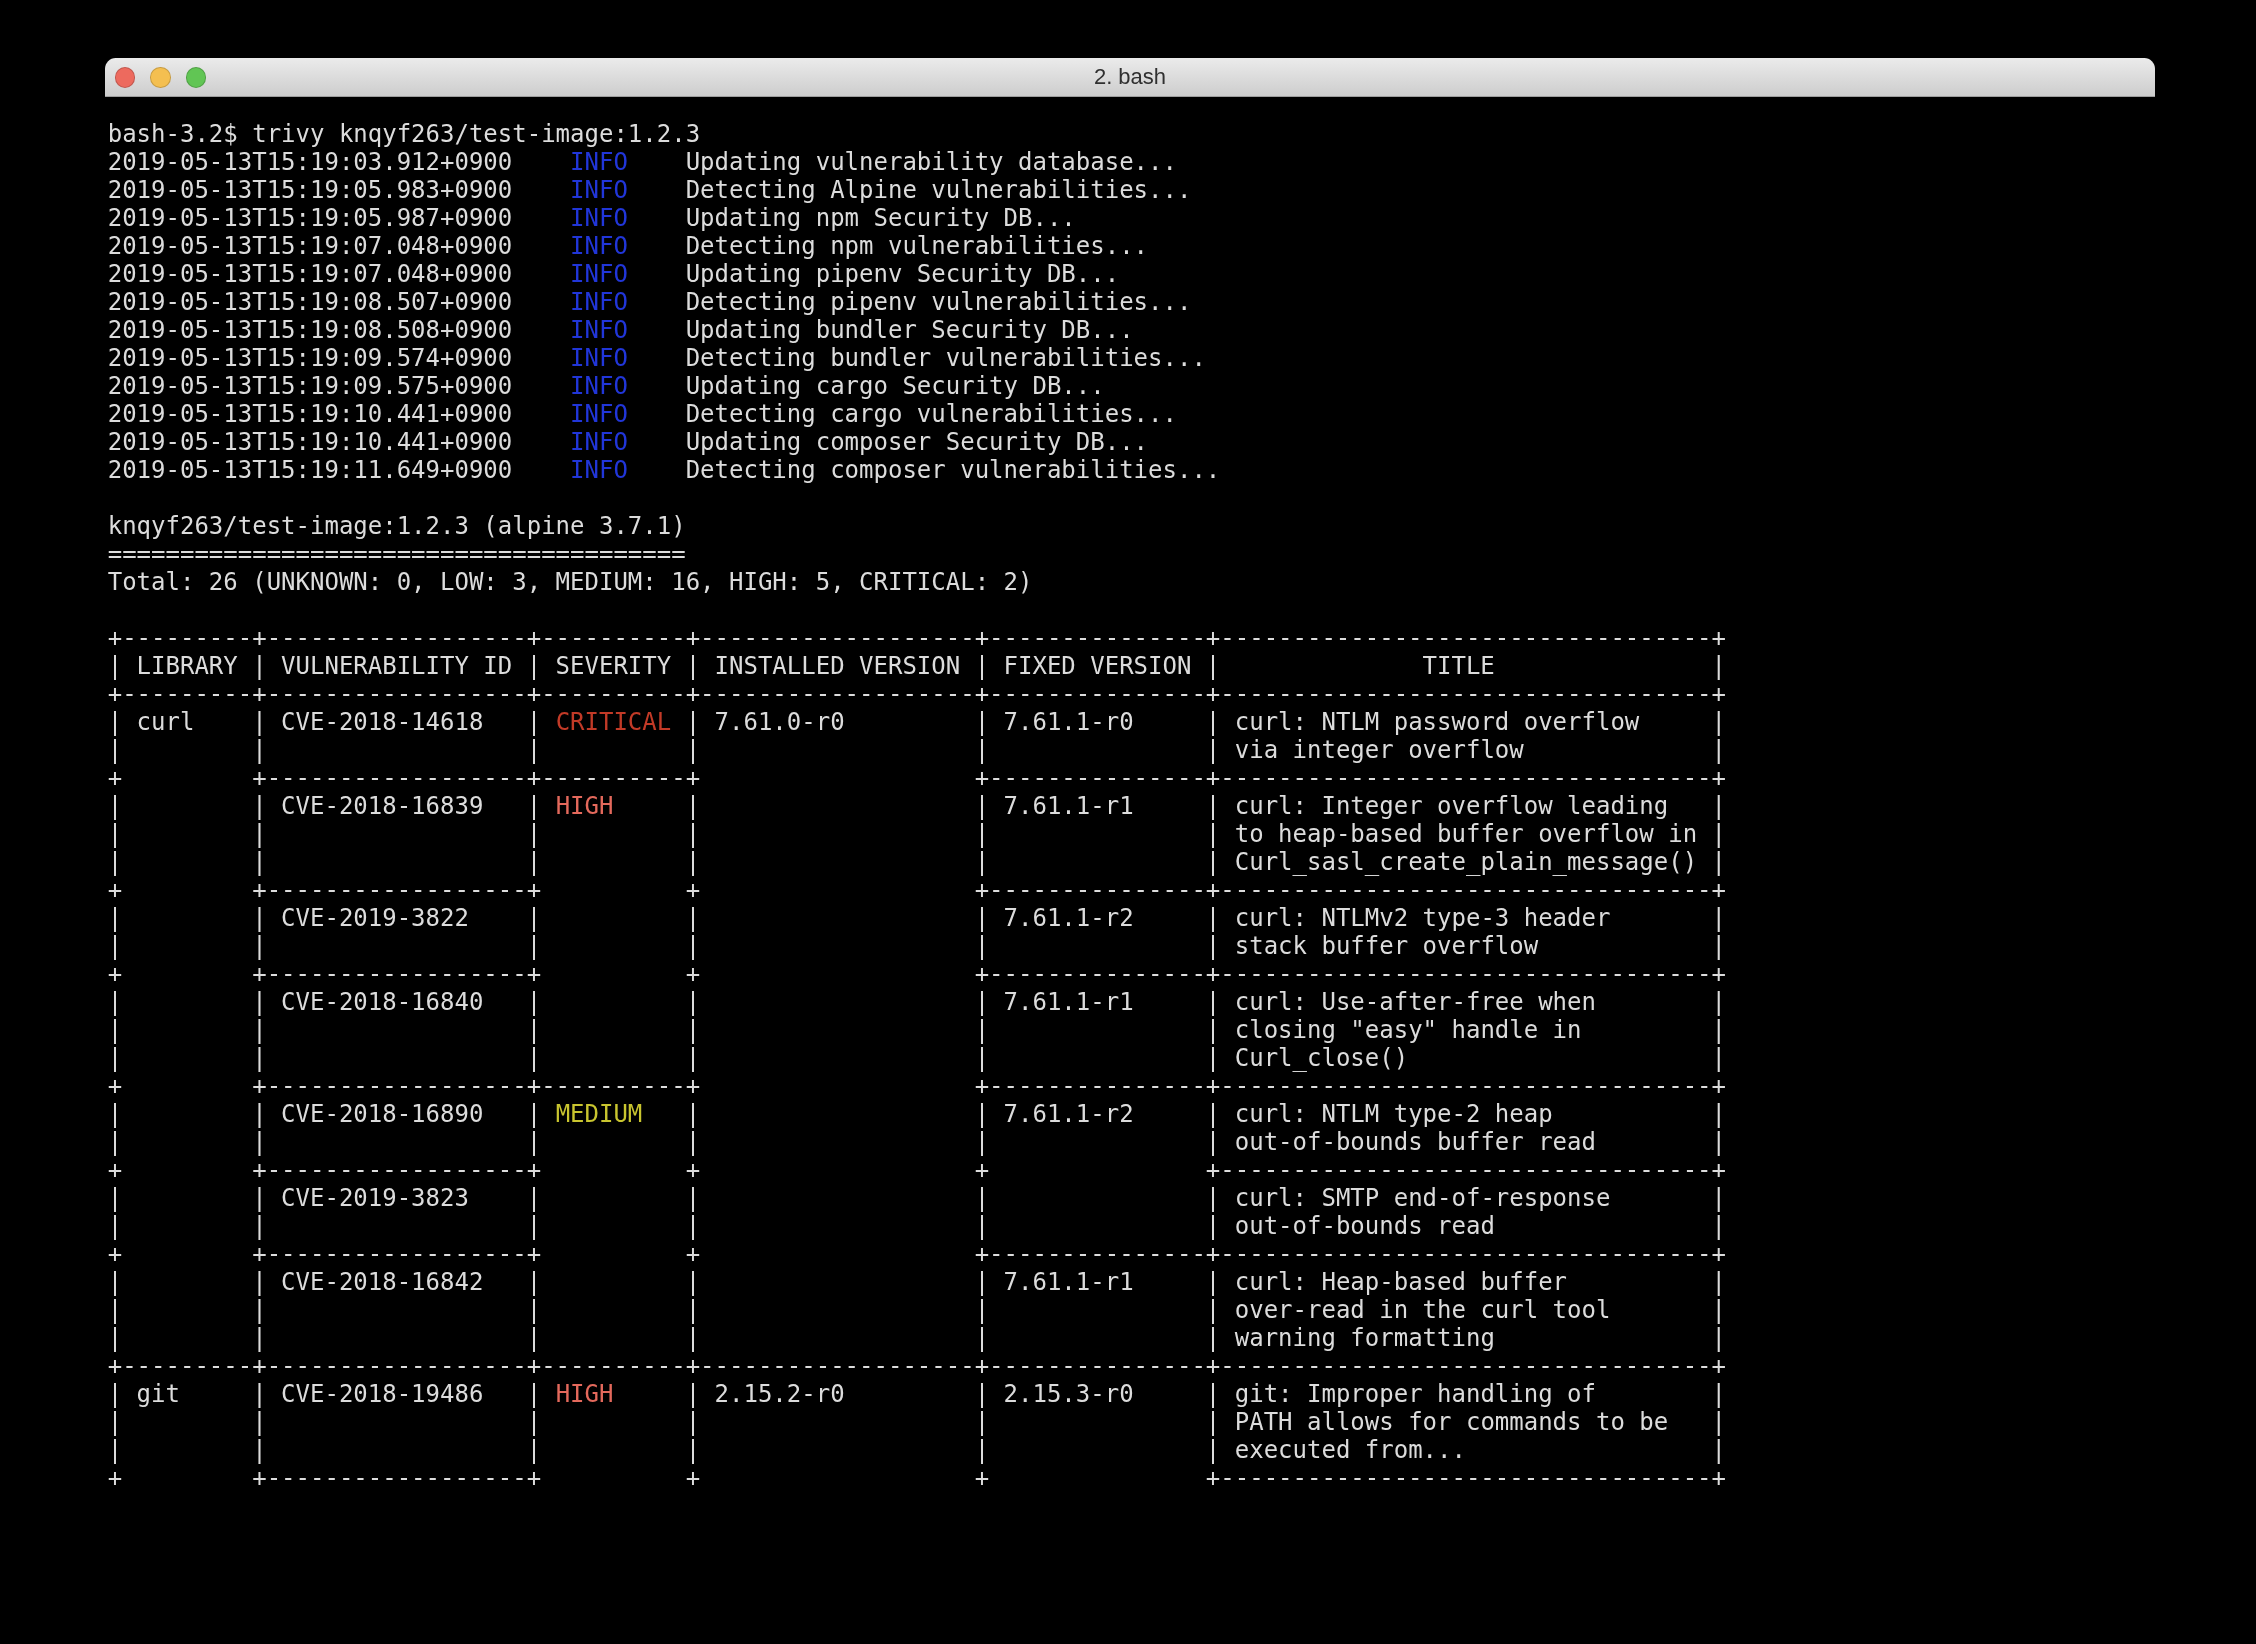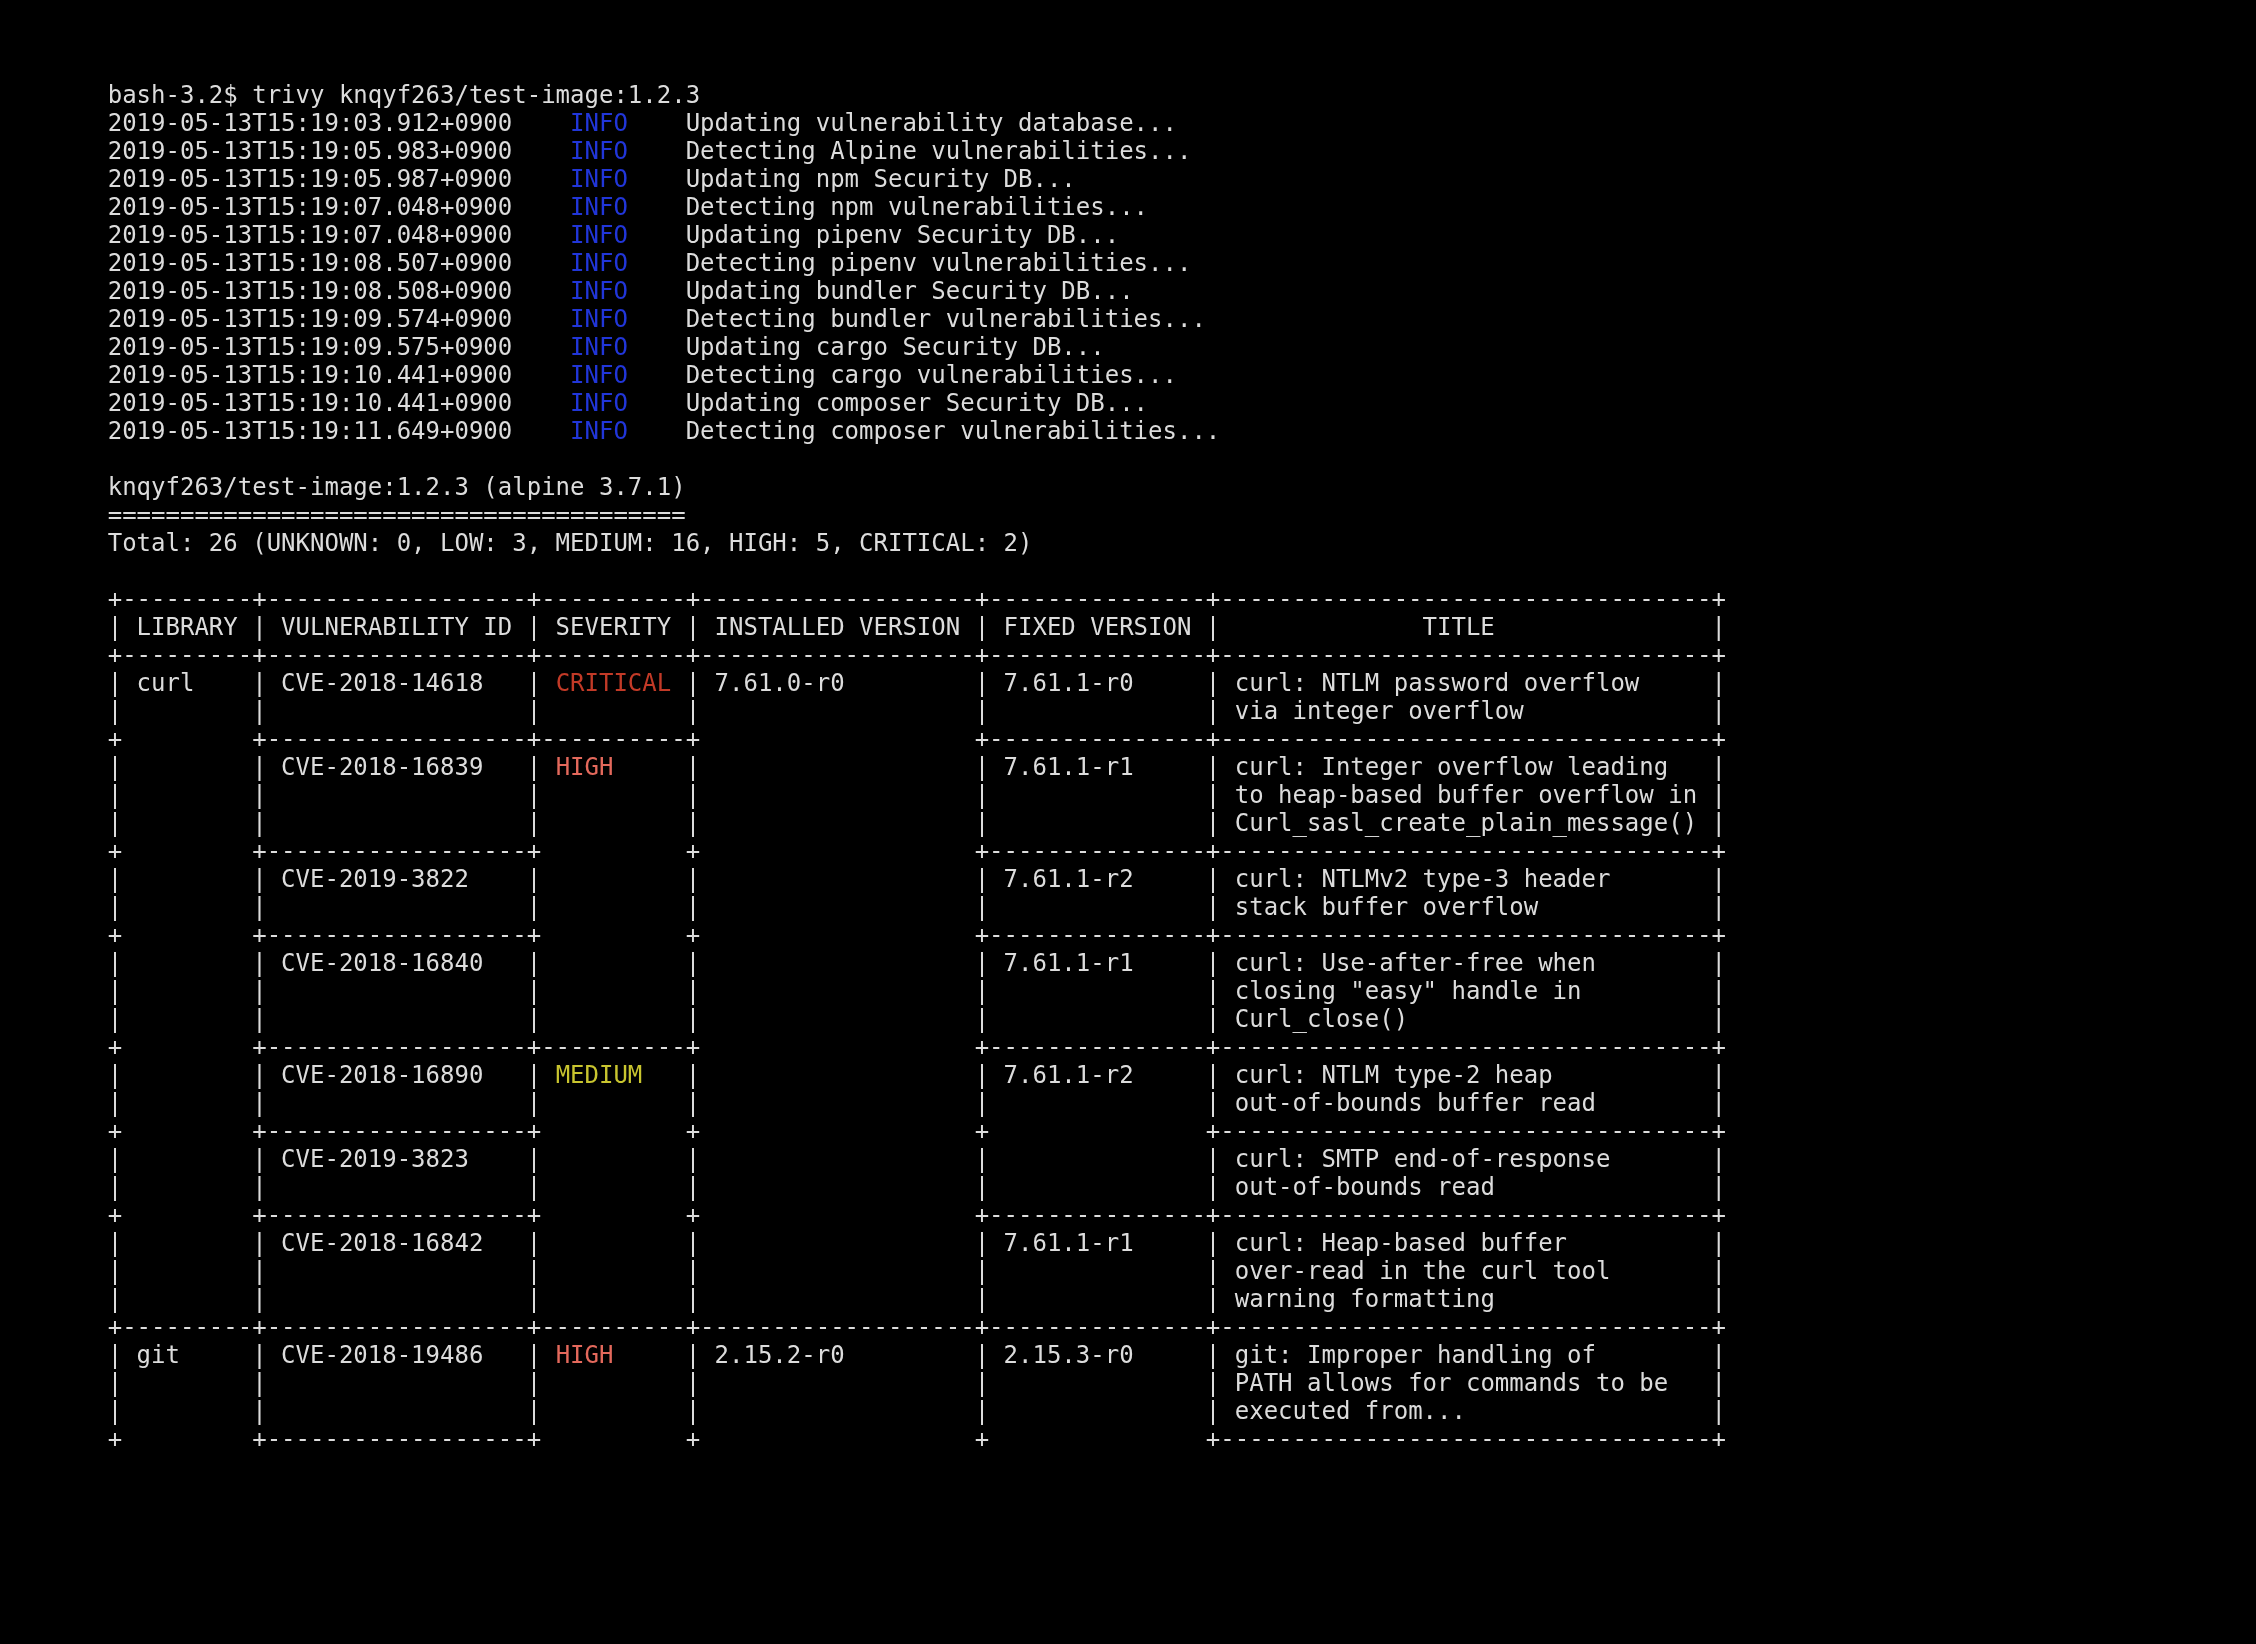--- a/index.html
+++ b/index.html
@@ -26,17 +26,25 @@
   .line span{font:inherit;}
   .info{color:var(--info);}
   .critical{color:var(--critical);}
   .high{color:var(--high);}
   .medium{color:var(--medium);}
 </style>
 </head>
 <body>
 
 <div class="window">
+  <div class="titlebar">
+    <div class="lights">
+      <div class="light close"></div>
+      <div class="light minimize"></div>
+      <div class="light zoom"></div>
+    </div>
+    <div class="title">2. bash</div>
+  </div>
   <div class="terminal">
     <pre id="screen"><div class="line"><span>bash-3.2$ trivy knqyf263/test-image:1.2.3</span></div><div class="line"><span>2019-05-13T15:19:03.912+0900    </span><span class="info">INFO</span><span>    Updating vulnerability database...</span></div><div class="line"><span>2019-05-13T15:19:05.983+0900    </span><span class="info">INFO</span><span>    Detecting Alpine vulnerabilities...</span></div><div class="line"><span>2019-05-13T15:19:05.987+0900    </span><span class="info">INFO</span><span>    Updating npm Security DB...</span></div><div class="line"><span>2019-05-13T15:19:07.048+0900    </span><span class="info">INFO</span><span>    Detecting npm vulnerabilities...</span></div><div class="line"><span>2019-05-13T15:19:07.048+0900    </span><span class="info">INFO</span><span>    Updating pipenv Security DB...</span></div><div class="line"><span>2019-05-13T15:19:08.507+0900    </span><span class="info">INFO</span><span>    Detecting pipenv vulnerabilities...</span></div><div class="line"><span>2019-05-13T15:19:08.508+0900    </span><span class="info">INFO</span><span>    Updating bundler Security DB...</span></div><div class="line"><span>2019-05-13T15:19:09.574+0900    </span><span class="info">INFO</span><span>    Detecting bundler vulnerabilities...</span></div><div class="line"><span>2019-05-13T15:19:09.575+0900    </span><span class="info">INFO</span><span>    Updating cargo Security DB...</span></div><div class="line"><span>2019-05-13T15:19:10.441+0900    </span><span class="info">INFO</span><span>    Detecting cargo vulnerabilities...</span></div><div class="line"><span>2019-05-13T15:19:10.441+0900    </span><span class="info">INFO</span><span>    Updating composer Security DB...</span></div><div class="line"><span>2019-05-13T15:19:11.649+0900    </span><span class="info">INFO</span><span>    Detecting composer vulnerabilities...</span></div><div class="line"><span></span></div><div class="line"><span>knqyf263/test-image:1.2.3 (alpine 3.7.1)</span></div><div class="line"><span>========================================</span></div><div class="line"><span>Total: 26 (UNKNOWN: 0, LOW: 3, MEDIUM: 16, HIGH: 5, CRITICAL: 2)</span></div><div class="line"><span></span></div><div class="line"><span>+---------+------------------+----------+-------------------+---------------+----------------------------------+</span></div><div class="line"><span>| LIBRARY | VULNERABILITY ID | SEVERITY | INSTALLED VERSION | FIXED VERSION |              TITLE               |</span></div><div class="line"><span>+---------+------------------+----------+-------------------+---------------+----------------------------------+</span></div><div class="line"><span>| curl    | CVE-2018-14618   | </span><span class="critical">CRITICAL</span><span> | 7.61.0-r0         | 7.61.1-r0     | curl: NTLM password overflow     |</span></div><div class="line"><span>|         |                  | </span><span>         |                   |               | via integer overflow             |</span></div><div class="line"><span>+         +------------------+----------+                   +---------------+----------------------------------+</span></div><div class="line"><span>|         | CVE-2018-16839   | </span><span class="high">HIGH</span><span>     |                   | 7.61.1-r1     | curl: Integer overflow leading   |</span></div><div class="line"><span>|         |                  | </span><span>         |                   |               | to heap-based buffer overflow in |</span></div><div class="line"><span>|         |                  | </span><span>         |                   |               | Curl_sasl_create_plain_message() |</span></div><div class="line"><span>+         +------------------+          +                   +---------------+----------------------------------+</span></div><div class="line"><span>|         | CVE-2019-3822    | </span><span>         |                   | 7.61.1-r2     | curl: NTLMv2 type-3 header       |</span></div><div class="line"><span>|         |                  | </span><span>         |                   |               | stack buffer overflow            |</span></div><div class="line"><span>+         +------------------+          +                   +---------------+----------------------------------+</span></div><div class="line"><span>|         | CVE-2018-16840   | </span><span>         |                   | 7.61.1-r1     | curl: Use-after-free when        |</span></div><div class="line"><span>|         |                  | </span><span>         |                   |               | closing "easy" handle in         |</span></div><div class="line"><span>|         |                  | </span><span>         |                   |               | Curl_close()                     |</span></div><div class="line"><span>+         +------------------+----------+                   +---------------+----------------------------------+</span></div><div class="line"><span>|         | CVE-2018-16890   | </span><span class="medium">MEDIUM</span><span>   |                   | 7.61.1-r2     | curl: NTLM type-2 heap           |</span></div><div class="line"><span>|         |                  | </span><span>         |                   |               | out-of-bounds buffer read        |</span></div><div class="line"><span>+         +------------------+          +                   +               +----------------------------------+</span></div><div class="line"><span>|         | CVE-2019-3823    | </span><span>         |                   |               | curl: SMTP end-of-response       |</span></div><div class="line"><span>|         |                  | </span><span>         |                   |               | out-of-bounds read               |</span></div><div class="line"><span>+         +------------------+          +                   +---------------+----------------------------------+</span></div><div class="line"><span>|         | CVE-2018-16842   | </span><span>         |                   | 7.61.1-r1     | curl: Heap-based buffer          |</span></div><div class="line"><span>|         |                  | </span><span>         |                   |               | over-read in the curl tool       |</span></div><div class="line"><span>|         |                  | </span><span>         |                   |               | warning formatting               |</span></div><div class="line"><span>+---------+------------------+----------+-------------------+---------------+----------------------------------+</span></div><div class="line"><span>| git     | CVE-2018-19486   | </span><span class="high">HIGH</span><span>     | 2.15.2-r0         | 2.15.3-r0     | git: Improper handling of        |</span></div><div class="line"><span>|         |                  | </span><span>         |                   |               | PATH allows for commands to be   |</span></div><div class="line"><span>|         |                  | </span><span>         |                   |               | executed from...                 |</span></div><div class="line"><span>+         +------------------+          +                   +               +----------------------------------+</span></div></pre>
   </div>
 </div>
 
 
 </body></html>

